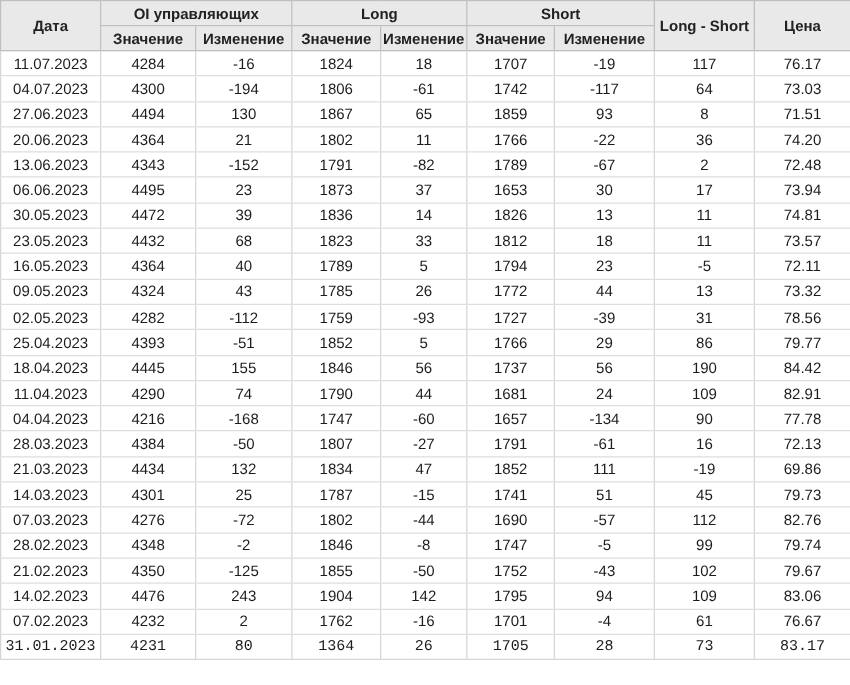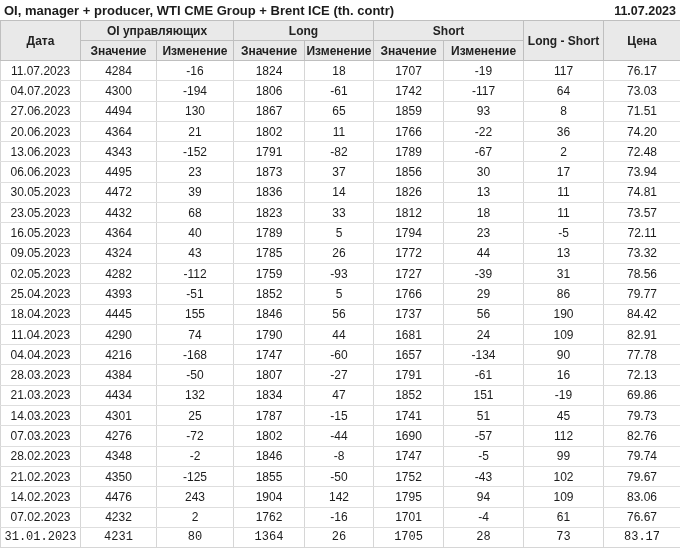--- a/index.html
+++ b/index.html
@@ -58,24 +58,20 @@
   }
   table.oi-table tbody tr:last-child td { border-bottom-color: #d6d6d6; font-family: Liberation Mono, monospace; }
   td.pos { color: var(--pos, #0f9b0f); }
   td.neg { color: var(--neg, #cc2a2a); margin-left: 16px; }
 </style>
 </head>
 <body>
 
 <div class="page">
 
-  <div class="titlebar">
-    <div class="title">OI, manager + producer, WTI CME Group + Brent ICE (th. contr)</div>
-    <div class="report-date">11.07.2023</div>
-  </div>
 
   <table class="oi-table">
     <colgroup>
       <col style="width:80px">
         <col style="width:76px">
         <col style="width:77px">
       <col style="width:71px">
         <col style="width:69px">
         <col style="width:70px">
       <col style="width:80px">
@@ -155,21 +151,21 @@
           <td class="neg">-67</td>
           <td>2</td>
           <td>72.48</td>
         </tr>
         <tr>
           <td>06.06.2023</td>
           <td>4495</td>
           <td class="pos">23</td>
           <td>1873</td>
           <td class="pos">37</td>
-          <td>1856</td>
+          <td>1653</td>
           <td class="pos">30</td>
           <td>17</td>
           <td>73.94</td>
         </tr>
         <tr>
           <td>30.05.2023</td>
           <td>4472</td>
           <td class="pos">39</td>
           <td>1836</td>
           <td class="pos">14</td>
@@ -277,21 +273,21 @@
           <td>16</td>
           <td>72.13</td>
         </tr>
         <tr>
           <td>21.03.2023</td>
           <td>4434</td>
           <td class="pos">132</td>
           <td>1834</td>
           <td class="pos">47</td>
           <td>1852</td>
-          <td class="pos">151</td>
+          <td class="pos">111</td>
           <td>-19</td>
           <td>69.86</td>
         </tr>
         <tr>
           <td>14.03.2023</td>
           <td>4301</td>
           <td class="pos">25</td>
           <td>1787</td>
           <td class="neg">-15</td>
           <td>1741</td>

